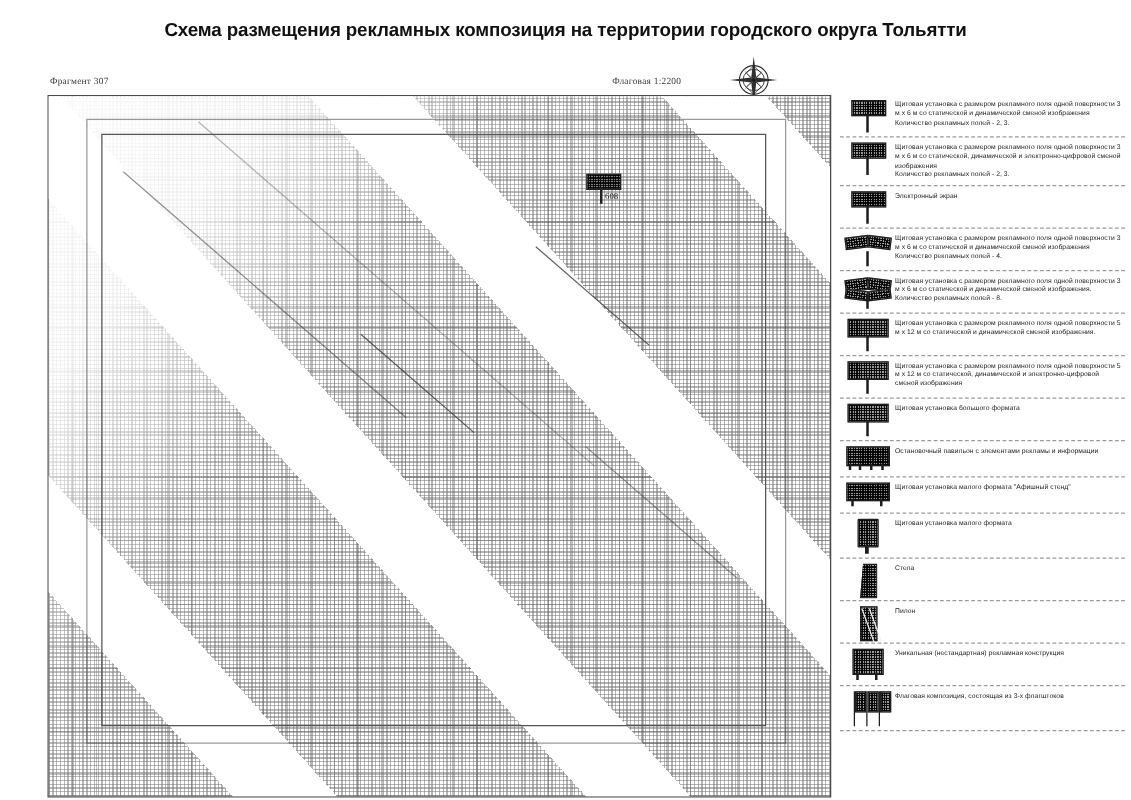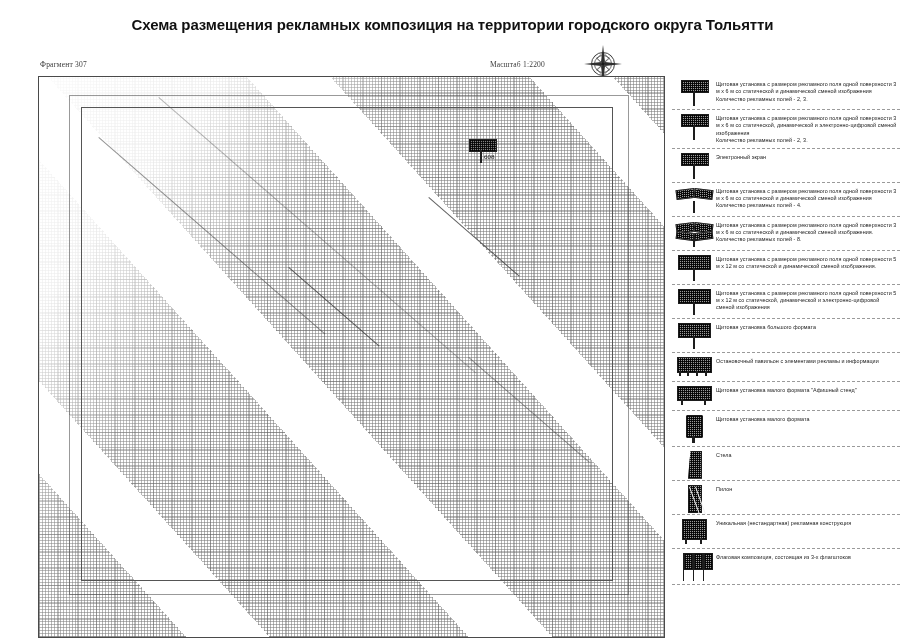--- a/index.html
+++ b/index.html
@@ -334,21 +334,21 @@
 <body>
 
 <div class="page-title">Схема размещения рекламных композиция на территории городского округа Тольятти</div>
 
 <div class="sheet">
 
   <div class="map-panel">
 
     <div class="map-header">
       <div class="fragment-label">Фрагмент 307</div>
-      <div class="scale-label">Масштаб 1:2200</div>
+      <div class="scale-label">Флаговая 1:2200</div>
     </div>
 
     <div class="compass">
       <svg viewBox="0 0 44 44" width="44" height="44">
         <circle cx="22" cy="22" r="11.5" fill="none" stroke="#2a2a2a" stroke-width="0.9"></circle>
         <circle cx="22" cy="22" r="8.5" fill="none" stroke="#2a2a2a" stroke-width="0.7"></circle>
         <g fill="#2f2f2f">
           <polygon points="22,3 24,20 22,22 20,20"></polygon>
           <polygon points="22,41 24,24 22,22 20,24"></polygon>
           <polygon points="3,22 20,20 22,22 20,24"></polygon>

